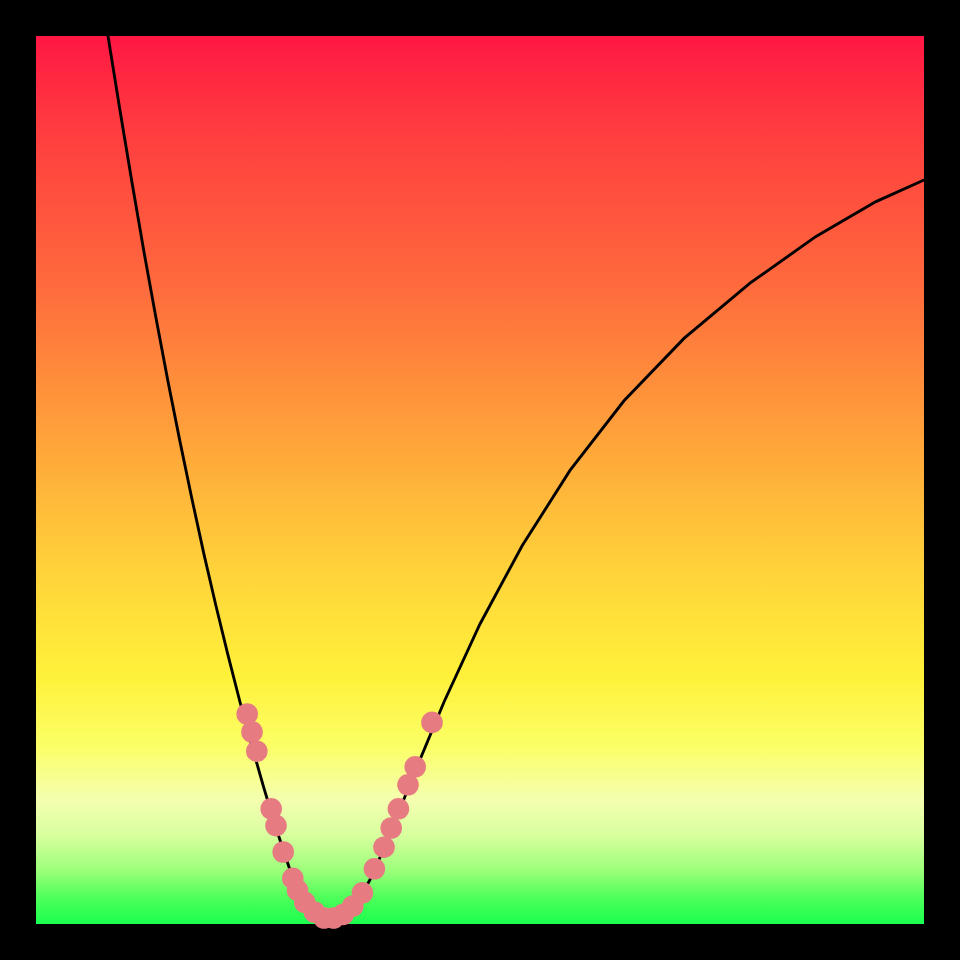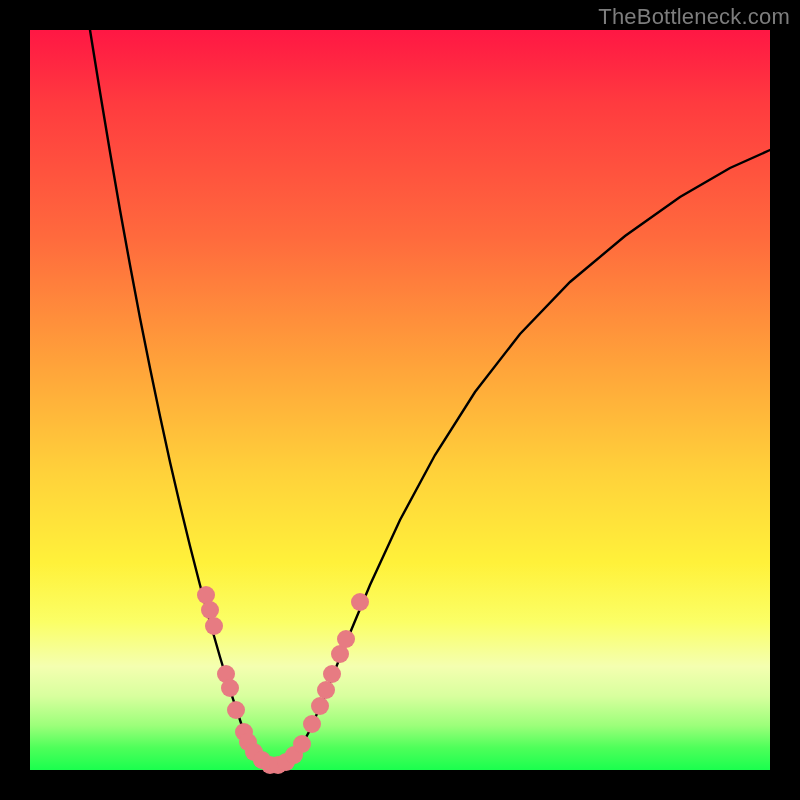--- a/index.html
+++ b/index.html
@@ -87,14 +87,13 @@
           <circle cx="282" cy="694" r="9" fill="#e77b82"></circle>
           <circle cx="290" cy="676" r="9" fill="#e77b82"></circle>
           <circle cx="296" cy="660" r="9" fill="#e77b82"></circle>
           <circle cx="302" cy="644" r="9" fill="#e77b82"></circle>
           <circle cx="310" cy="624" r="9" fill="#e77b82"></circle>
           <circle cx="316" cy="609" r="9" fill="#e77b82"></circle>
           <circle cx="330" cy="572" r="9" fill="#e77b82"></circle>
         </g>
     </svg>
   </div>
-  <div class="watermark">TheBottleneck.com</div>
 </div>
 
 </body></html>

